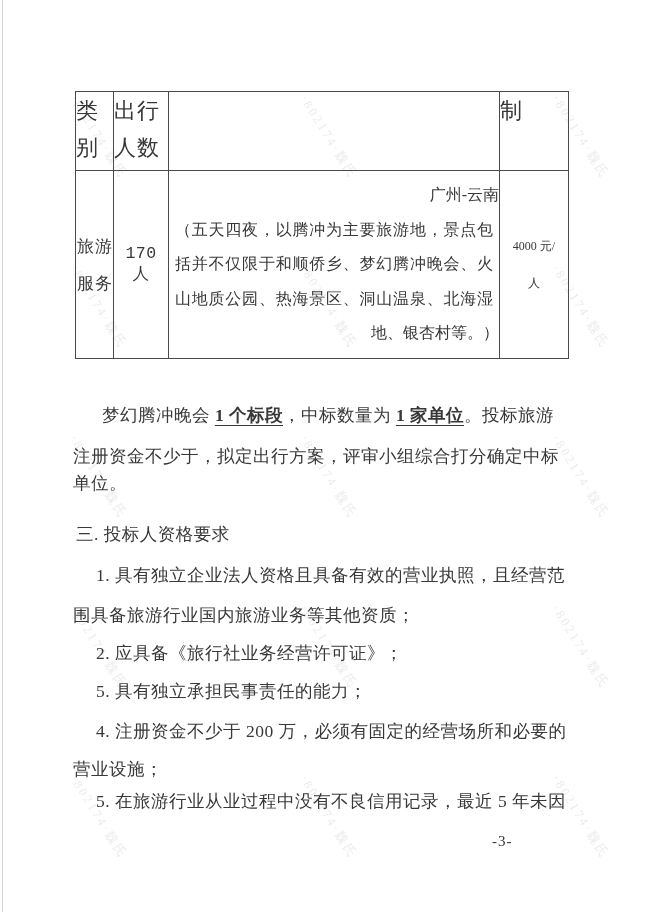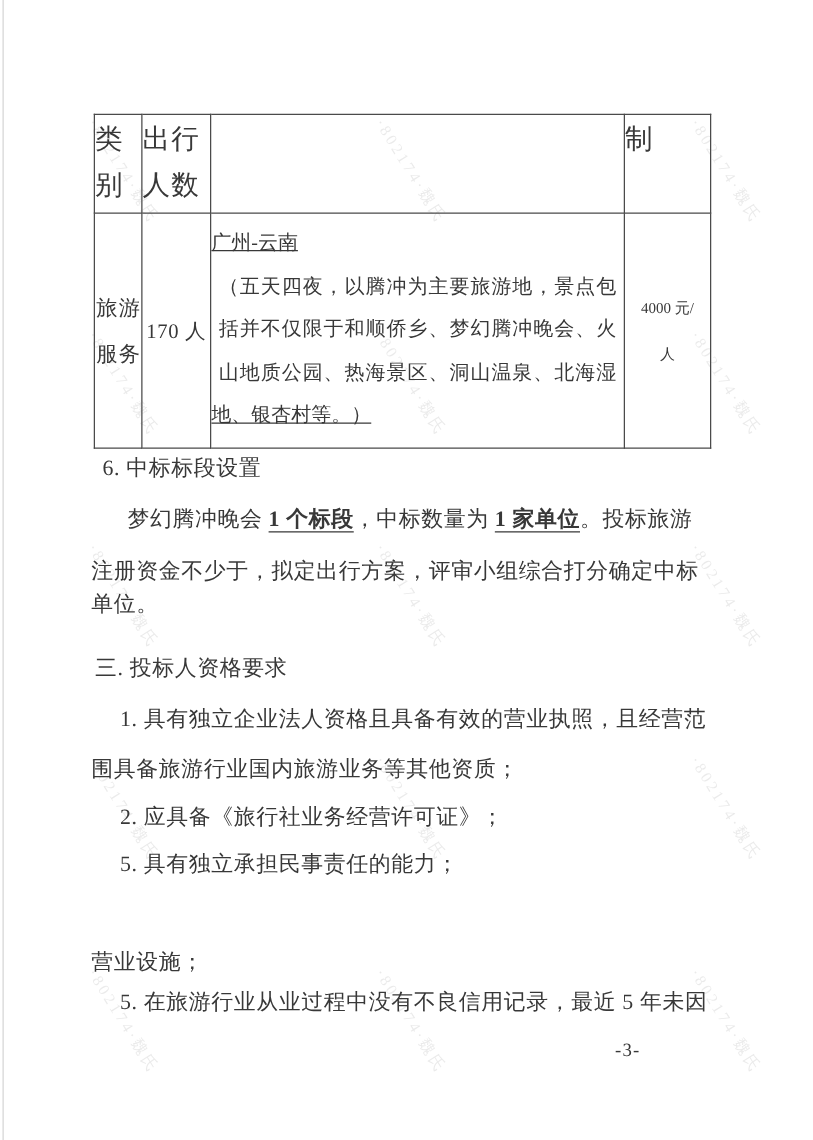--- a/index.html
+++ b/index.html
@@ -26,24 +26,24 @@
   table.doc td, table.doc th {
     border:1px solid #4a4a4a; padding:0; font-weight:normal; overflow:hidden;
   }
   tr.hdr { height:79px; }
   tr.bdy { height:188px; }
   .th-cell { vertical-align:top; text-align:left; font-size:22px; letter-spacing:1px; }
   .th-cell .tl { line-height:37px; }
   .th-pad { padding-top:5px; }
   .mid { vertical-align:middle; text-align:center; }
   .cat .tl { line-height:37px; font-size:17px; letter-spacing:1px;text-align:right; }
-  .people { font-size:16.5px; letter-spacing:.5px; }
+  .people { font-size:16.5px; letter-spacing:.5px;font-family:Liberation Mono, monospace; }
   .desc { font-size:16px; }
   .desc .tl { line-height:34.5px; white-space:nowrap; }
-  .desc .ctr { text-align:left;text-decoration:underline; }
+  .desc .ctr { text-align:right; }
   .desc .just { text-align:justify; text-align-last:justify; padding:0 6px; }
   .price { font-size:12px; }
   .price .tl { line-height:37px; }
 
   
   .ln {
     position:absolute; white-space:nowrap; font-size:17.5px;
     letter-spacing:.5px; line-height:21px;
   }
   .bu { font-weight:bold; text-decoration:underline; text-underline-offset:4px; }
@@ -111,32 +111,32 @@
         <div class="tl ctr">地、银杏村等。）</div>
       </td>
       <td class="mid price">
         <div class="tl">4000 元/</div>
         <div class="tl">人</div>
       </td>
     </tr>
   </tbody>
     </table>
 
-  <div class="ln" style="left:82px;top:364px">6. 中标标段设置</div>
 
   <div class="ln" style="left:102px;top:405px">
     <span>梦幻腾冲晚会 </span><span class="bu">1 个标段</span><span>，中标数量为 </span><span class="bu">1 家单位</span><span>。投标旅游</span>
   </div>
   <div class="ln" style="left:73px;top:446px">注册资金不少于，拟定出行方案，评审小组综合打分确定中标</div>
   <div class="ln" style="left:73px;top:473px">单位。</div>
 
   <div class="ln" style="left:76px;top:524px">三. 投标人资格要求</div>
 
   <div class="ln" style="left:96px;top:565px">1. 具有独立企业法人资格且具备有效的营业执照，且经营范</div>
   <div class="ln" style="left:73px;top:605px">围具备旅游行业国内旅游业务等其他资质；</div>
   <div class="ln" style="left:96px;top:643px">2. 应具备《旅行社业务经营许可证》；</div>
   <div class="ln" style="left:96px;top:681px">5. 具有独立承担民事责任的能力；</div>
+  <div class="ln" style="left:96px;top:721px">4. 注册资金不少于 200 万，必须有固定的经营场所和必要的</div>
   <div class="ln" style="left:73px;top:759px">营业设施；</div>
   <div class="ln" style="left:96px;top:791px">5. 在旅游行业从业过程中没有不良信用记录，最近 5 年未因</div>
 
   <div class="pageno">-3-</div>
 
 </div>
 
 </body></html>

